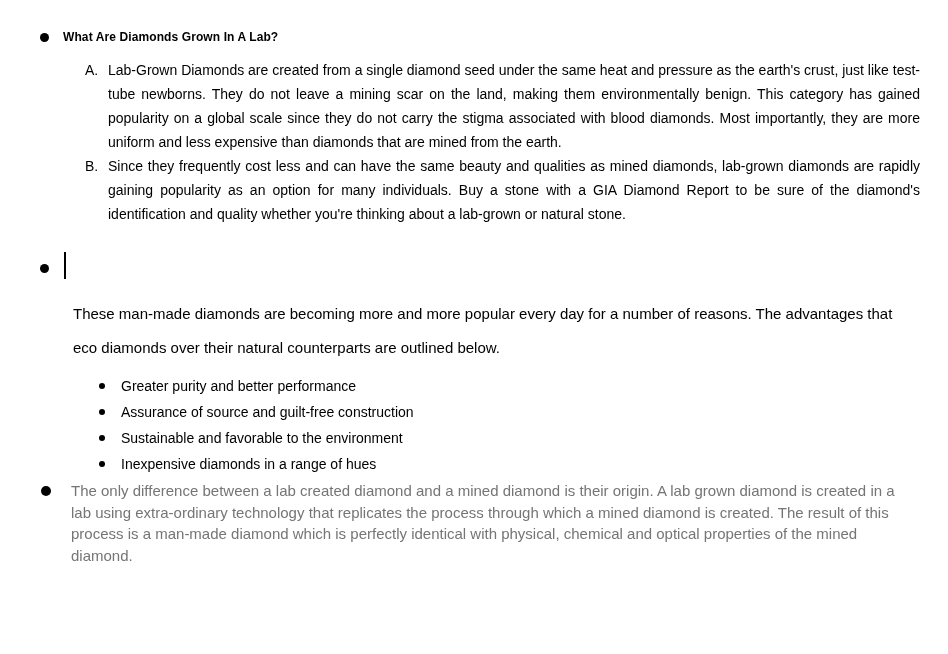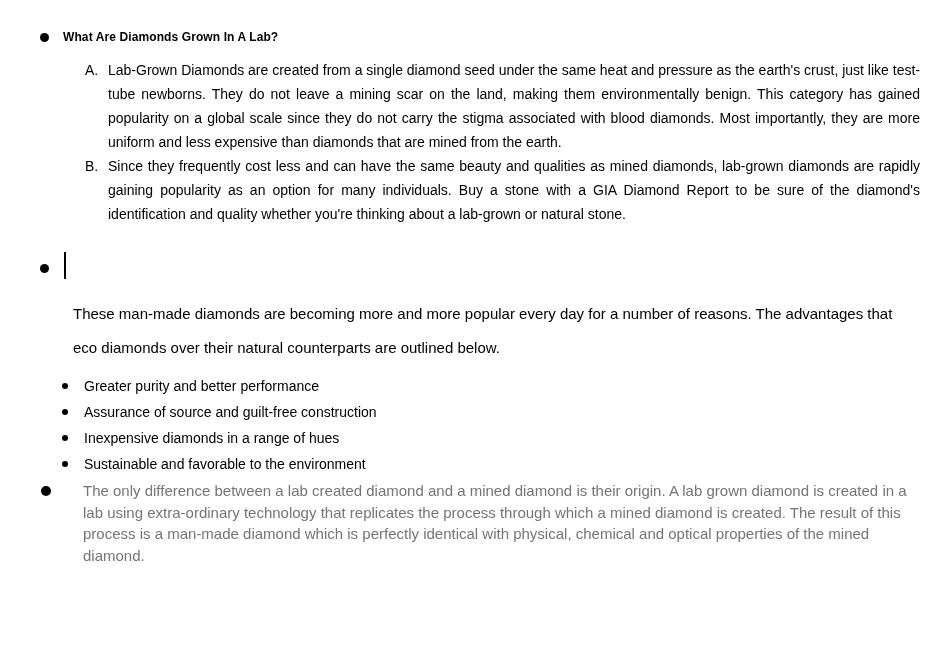--- a/index.html
+++ b/index.html
@@ -52,21 +52,21 @@
 
   
   .intro {
     margin: 24px 0 0 73px;
     width: 847px;
     font-size: 15px;
     line-height: 34px;
   }
 
   
-  .bullet-list { margin-top: 8px; }
+  .bullet-list { margin-top: 8px; margin-left: 37px; }
   .bullet-item { display: flex; font-size: 14px; line-height: 26px; }
   .b-dot {
     flex: 0 0 auto;
     width: 6px; height: 6px;
     border-radius: 50%;
     background: #000;
     margin-left: 62px;
     margin-top: 10px;
   }
   .b-text { margin-left: 16px; }
@@ -75,21 +75,21 @@
   .note-row { display: flex; margin-top: 3px; }
   .n-dot {
     flex: 0 0 auto;
     width: 10px; height: 10px;
     border-radius: 50%;
     background: #000;
     margin-left: 41px;
     margin-top: 6px;
   }
   .n-text {
-    margin-left: 32px;
+    margin-left: 20px;
     width: 838px;
     font-size: 15px;
     line-height: 21.7px;
     color: #757575;
   }
 </style>
 </head>
 <body>
 
 <div class="page">
@@ -122,25 +122,25 @@
     <div class="bullet-item">
       <span class="b-dot"></span>
       <span class="b-text">Greater purity and better performance</span>
     </div>
     <div class="bullet-item">
       <span class="b-dot"></span>
       <span class="b-text">Assurance of source and guilt-free construction</span>
     </div>
     <div class="bullet-item">
       <span class="b-dot"></span>
-      <span class="b-text">Inexpensive diamonds in a range of hues</span>
+      <span class="b-text">Sustainable and favorable to the environment</span>
     </div>
     <div class="bullet-item">
       <span class="b-dot"></span>
-      <span class="b-text">Sustainable and favorable to the environment</span>
+      <span class="b-text">Inexpensive diamonds in a range of hues</span>
     </div>
   </div>
 
   <div class="note-row">
     <span class="n-dot"></span>
     <div class="n-text">The only difference between a lab created diamond and a mined diamond is their origin. A lab grown diamond is created in a lab using extra-ordinary technology that replicates the process through which a mined diamond is created. The result of this process is a man-made diamond which is perfectly identical with physical, chemical and optical properties of the mined diamond.</div>
   </div>
 
 </div>
 

